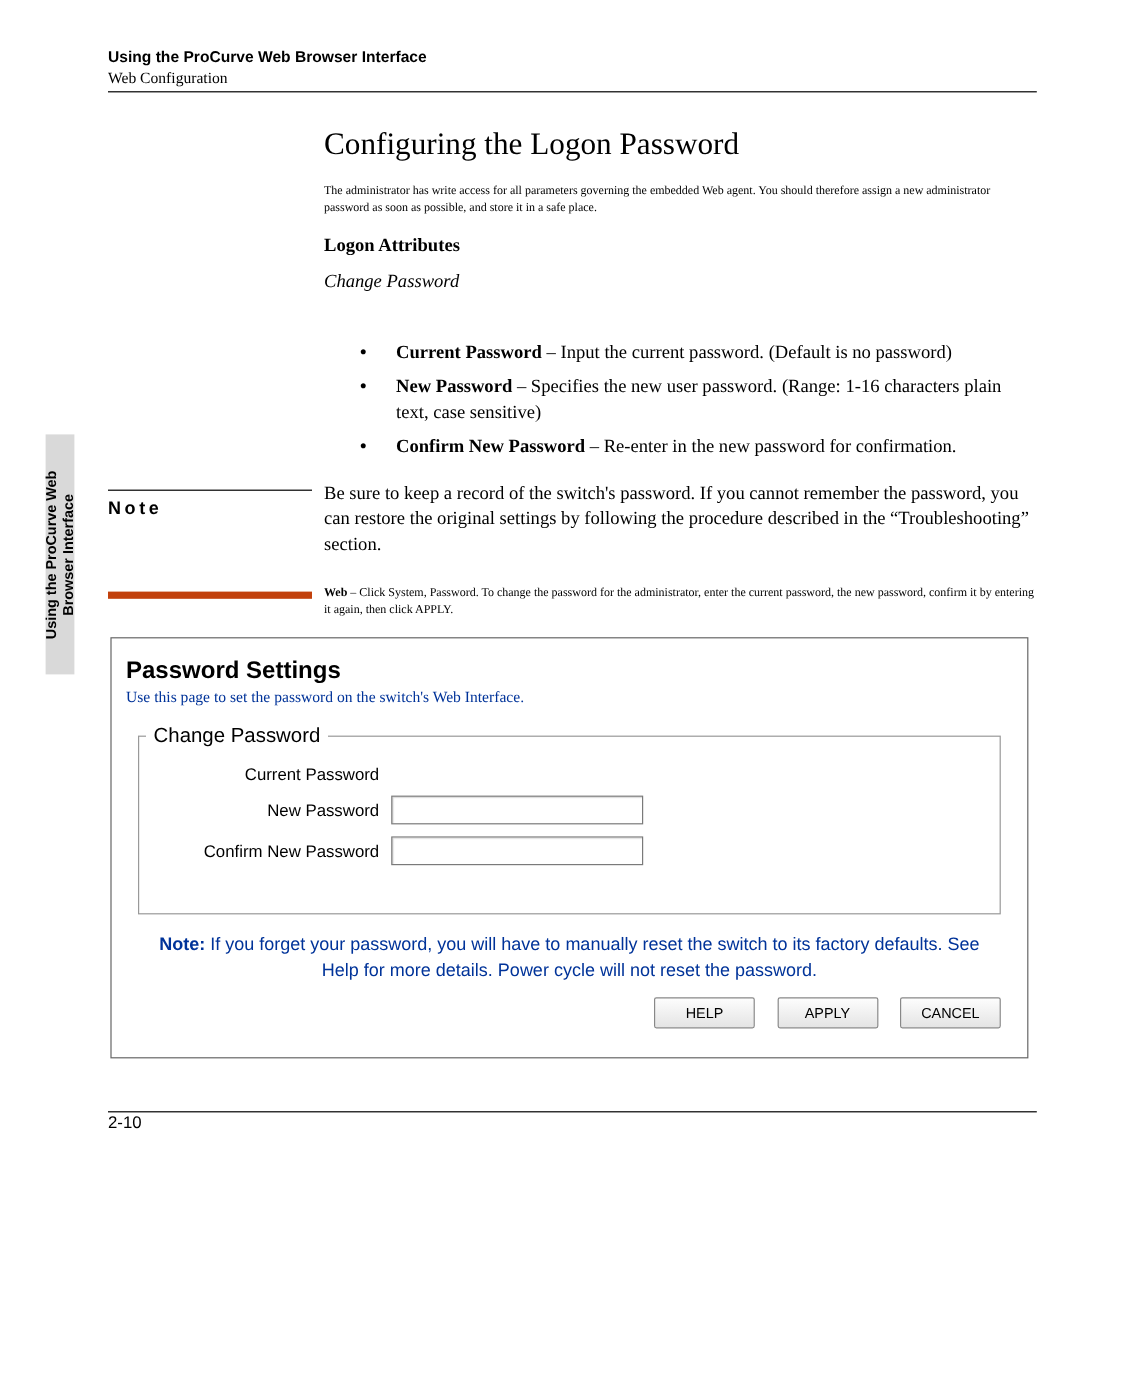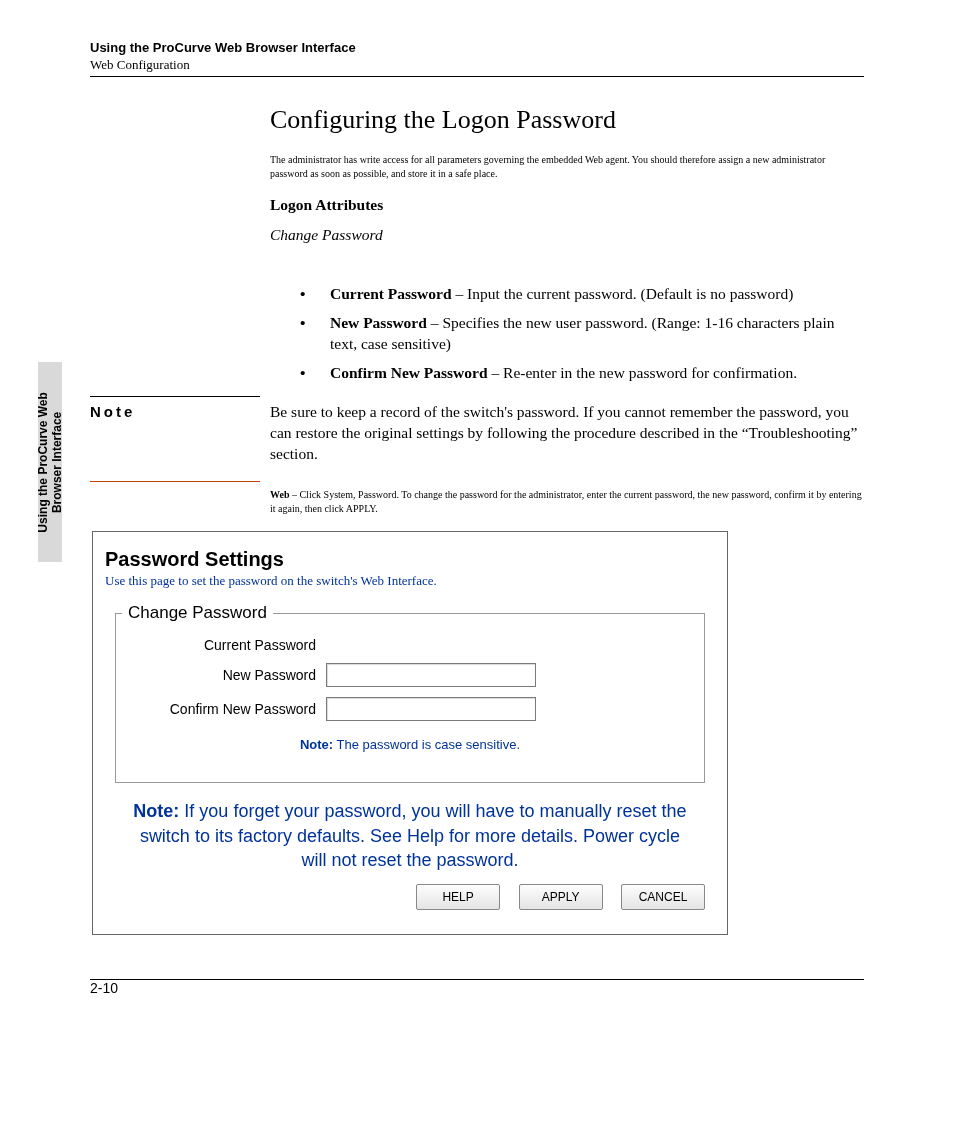--- a/index.html
+++ b/index.html
@@ -103,24 +103,24 @@
   }
   .bullets li b { font-weight: bold; }
   .note-row {
     position: relative;
     margin-bottom: 18px;
     margin-left: -180px;
   }
   .note-label-wrap {
     position: absolute;
     left: 0;
-    top: 0;
+    top: 12px;
     width: 170px;
     border-top: 1px solid #000;
-    border-bottom: 1px solid #c2410c;
+    border-bottom: 6px solid #c2410c;
     padding: 6px 0 60px 0;
   }
   .note-label {
     font-family: Arial, Helvetica, sans-serif;
     font-weight: bold;
     font-size: 15px;
     letter-spacing: 3px;
   }
   .note-body {
     margin-left: 180px;
@@ -129,21 +129,21 @@
     line-height: 1.35;
     padding-top: 6px;
     padding-bottom: 6px;
   }
   .web-para b { font-weight: bold; }
   .ui-screenshot {
     border: 1px solid #666;
     margin-left: 2px;
     margin-top: 12px;
     padding: 16px 12px 24px 12px;
-    width: 636px;
+    width: 765px;
     font-family: Arial, Helvetica, sans-serif;
   }
   .ui-title {
     font-family: Arial, Helvetica, sans-serif;
     font-weight: bold;
     font-size: 20px;
     margin-bottom: 2px;
   }
   .ui-subtitle {
     font-family: Liberation Serif, serif;
@@ -186,21 +186,21 @@
   }
   .ui-note-center {
     text-align: center;
     font-size: 13px;
     color: #003399;
     margin-top: 16px;
   }
   .ui-note-center b { font-weight: bold; }
   .ui-note-bottom {
     text-align: center;
-    font-size: 18px;
+    font-size: 15px;
     color: #003399;
     margin: 16px 20px 8px 20px;
     line-height: 1.35;
   }
   .ui-note-bottom b { font-weight: bold; }
   .ui-buttons {
     text-align: right;
     margin: 12px 10px 0 0;
   }
   .ui-button {
@@ -286,23 +286,20 @@
       </div>
       <div class="ui-form-row">
         <div class="ui-form-label">New Password</div>
         <input type="password" class="ui-form-input" style="">
       </div>
       <div class="ui-form-row">
         <div class="ui-form-label">Confirm New Password</div>
         <input type="password" class="ui-form-input" style="">
       </div>
 
-      <div class="ui-note-center">
-        <b>Note:</b><span> The password is case sensitive.</span>
-      </div>
     </fieldset>
 
     <div class="ui-note-bottom">
       <b>Note:</b><span> If you forget your password, you will have to manually reset the switch to its factory defaults. See Help for more details. Power cycle will not reset the password.</span>
     </div>
 
     <div class="ui-buttons">
       <span class="ui-button">HELP</span>
       <span class="ui-button">APPLY</span>
       <span class="ui-button">CANCEL</span>

